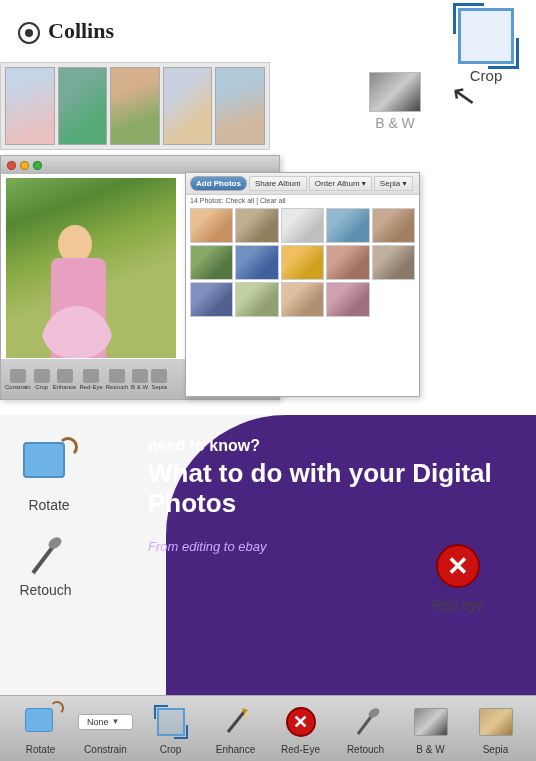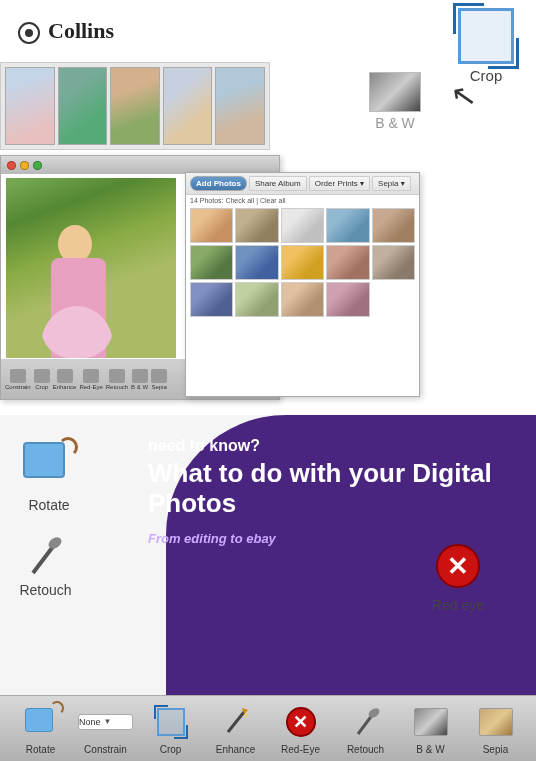--- a/index.html
+++ b/index.html
@@ -464,25 +464,25 @@
       font-size: 16px;
       font-weight: bold;
       color: #fff;
       margin-bottom: 4px;
     }
     .ntk-title {
       font-size: 26px;
       font-weight: bold;
       color: #fff;
       line-height: 1.15;
-      margin-bottom: 12px;
+      margin-bottom: 20px;
     }
     .ntk-desc {
       font-size: 13px;
-      font-weight: bold;
+      font-weight: normal;
       color: #ccaaff;
       font-style: italic;
     }
 
     
     .bottom-toolbar {
       position: absolute;
       bottom: 0;
       left: 0;
       right: 0;
@@ -535,21 +535,21 @@
       border-left-color: transparent;
     }
 
     
     .bt-dropdown {
       display: flex;
       align-items: center;
       border: 1px solid #aaa;
       background: #fff;
       border-radius: 3px;
-      padding: 2px 0;
+      padding: 2px 8px;
       font-size: 9px;
       color: #333;
       gap: 3px;
       min-width: 55px;
     }
     .bt-dropdown-arrow {
       color: #555;
       font-size: 8px;
     }
 
@@ -695,21 +695,21 @@
       </div>
       <div class="done-btn">Done</div>
       <span style="font-size:12px;margin-left:2px;">◀ ▶</span>
     </div>
   </div>
 
   <div class="album-panel">
     <div class="album-toolbar">
       <button class="album-btn">Add Photos</button>
       <button class="album-btn-plain">Share Album</button>
-      <button class="album-btn-plain">Order Prints ▾</button>
+      <button class="album-btn-plain">Order Album ▾</button>
       <button class="album-btn-plain">Sepia ▾</button>
     </div>
     <div class="album-info">
       <span>14 Photos: Check all | Clear all</span>
     </div>
     <div class="album-grid">
       <div class="album-thumb at1"></div>
       <div class="album-thumb at2"></div>
       <div class="album-thumb at3"></div>
       <div class="album-thumb at4"></div>

